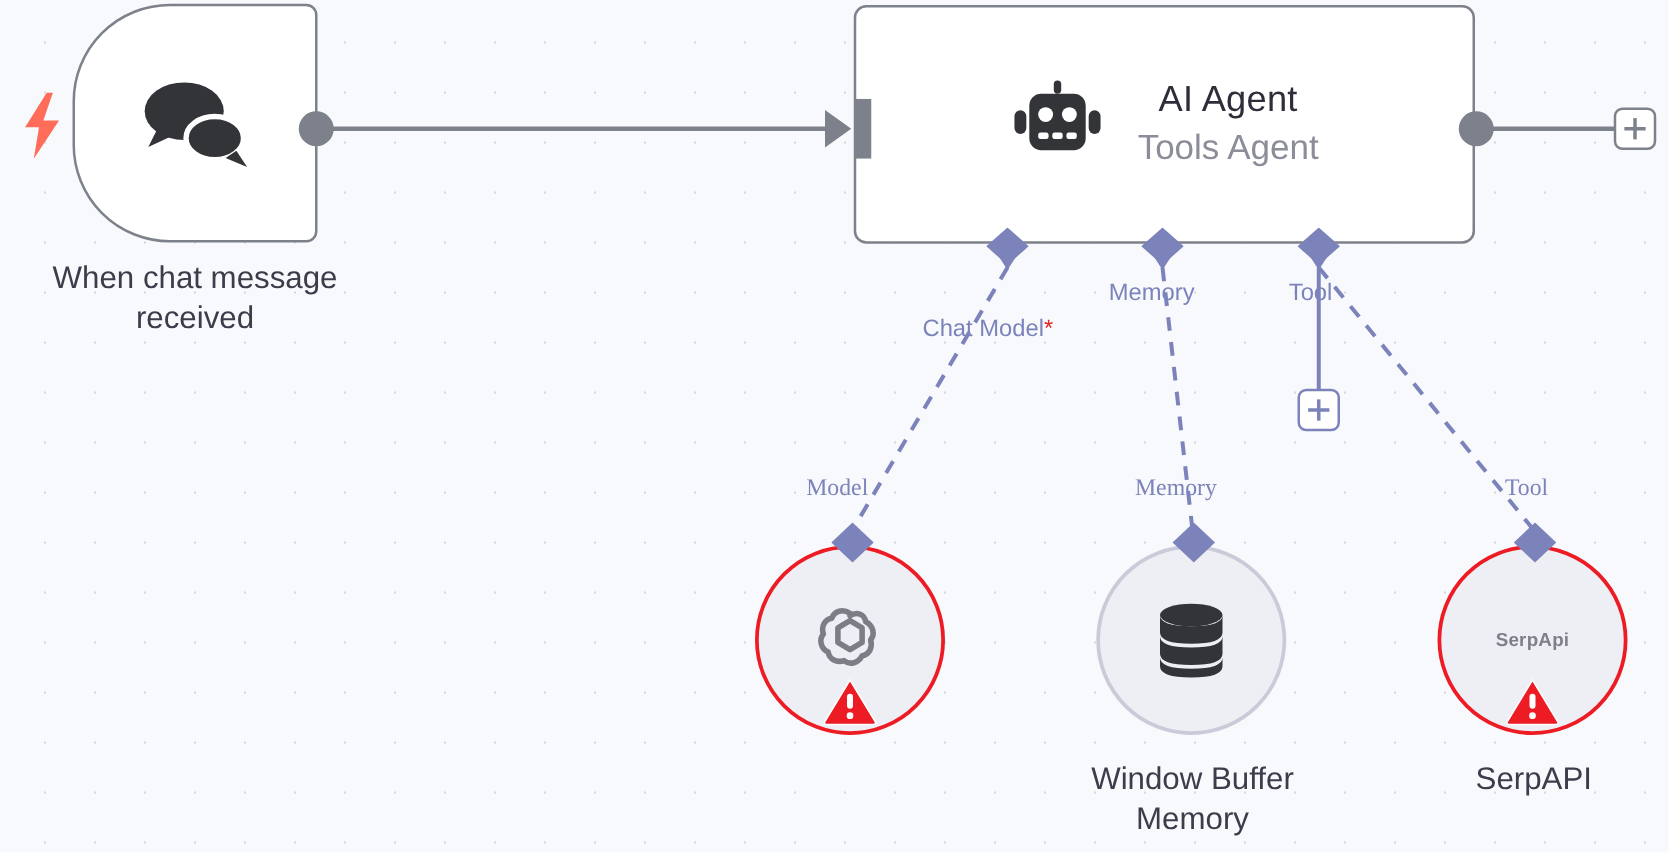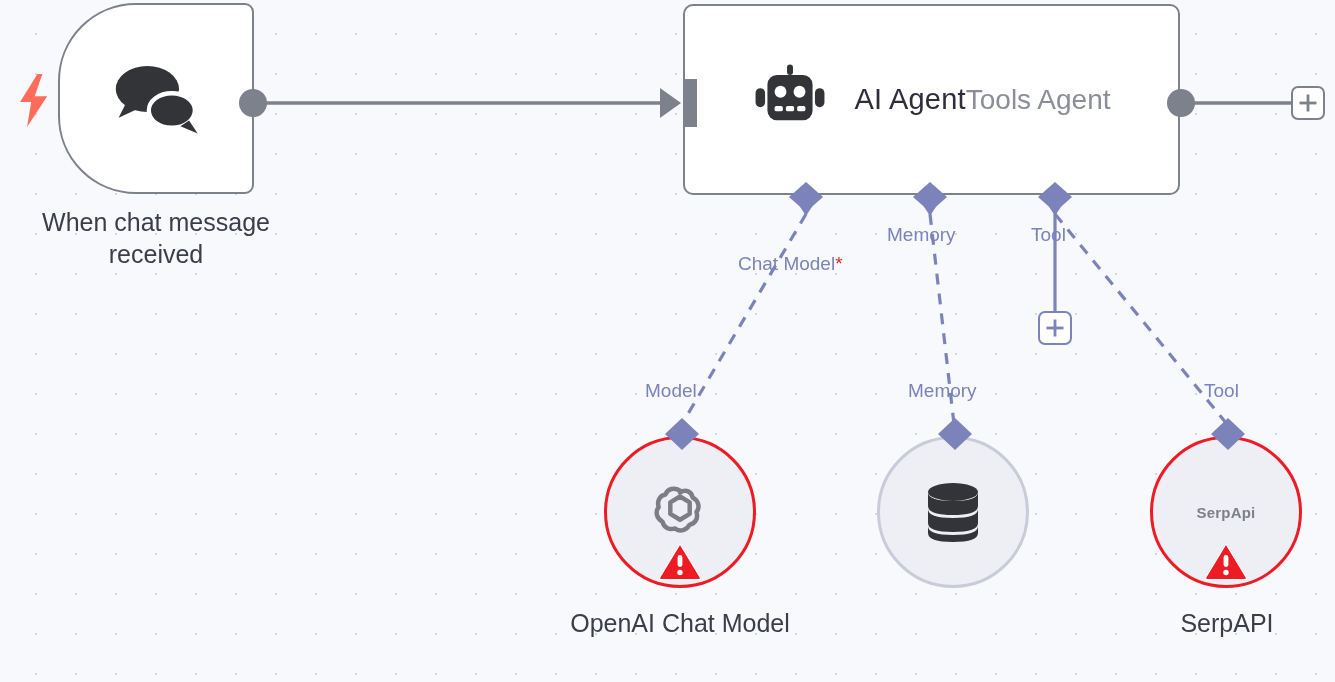--- a/index.html
+++ b/index.html
@@ -19,21 +19,21 @@
     background-color: #f8f9fc;
     background-image: radial-gradient(circle, #d4d6de 1.1px, transparent 1.2px);
     background-size: 40px 40px;
     background-position: 16px 14px;
     overflow: hidden;
   }
 
   
   #edge-layer { position: absolute; inset: 0; width: 1335px; height: 682px; z-index: 1; pointer-events: none; }
   .node       { position: absolute; z-index: 3; }
-  .conn-label { position: absolute; z-index: 4; }
+  .conn-label { position: absolute; z-index: 4; font-family: Liberation Serif, serif; }
   .endpoint   { position: absolute; z-index: 5; }
 
   
   .trigger-node {
     left: 58px; top: 3px;
     width: 196px; height: 191px;
     background: #ffffff;
     border: 2.5px solid #7d818b;
     border-radius: 78px 9px 9px 78px;
     display: flex; align-items: center; justify-content: center;
@@ -51,21 +51,21 @@
   .agent-node {
     left: 683px; top: 4px;
     width: 497px; height: 191px;
     background: #ffffff;
     border: 2.5px solid #7d818b;
     border-radius: 10px;
     display: flex; align-items: center; justify-content: center;
     gap: 26px;
   }
   .agent-icon { width: 76px; height: 76px; display: block; flex: none; }
-  .agent-text { display: flex; flex-direction: row; align-items: center; }
+  .agent-text { display: flex; flex-direction: column; align-items: center; }
   .agent-title {
     font-size: 29px; color: #2d2e3a; letter-spacing: .2px; line-height: 1.22;
   }
   .agent-subtitle {
     font-size: 28px; color: #8b8d99; line-height: 1.3; margin-top: 2px;
   }
 
   
   .diamond-port { position: absolute; width: 34px; height: 34px; z-index: 5; }
 
@@ -244,41 +244,41 @@
         </g>
       </svg>
       <svg class="warn-badge" viewBox="0 0 44 40" xmlns="http://www.w3.org/2000/svg">
         <path d="M22 3 L42 36 Q43.5 38.5 40.5 38.5 L3.5 38.5 Q0.5 38.5 2 36 Z" fill="#ed1c24" stroke="#ffffff" stroke-width="1.2"></path>
         <rect x="19.6" y="14" width="4.8" height="12" rx="2.4" fill="#ffffff"></rect>
         <circle cx="22" cy="31.5" r="2.7" fill="#ffffff"></circle>
       </svg>
     </div>
   </div>
 
-  <div class="subnode-label" style="left:516px; top:607px; width:328px;">OpenAI Chat Model</div>
 
   <div class="conn-label port-label" style="left:908px; top:380px;"><span>Memory</span></div>
 
   <svg class="diamond-port" viewBox="0 0 34 34" xmlns="http://www.w3.org/2000/svg" style="left:938px; top:418px;">
     <polygon points="17,0 34,16 17,32 0,16" fill="#7c83bb"></polygon>
   </svg>
 
   <div class="node" style="left:877px; top:436px;">
     <div class="subnode ok">
       <svg class="db-logo" viewBox="0 0 58 62" xmlns="http://www.w3.org/2000/svg">
         <g fill="#333438">
           <ellipse cx="29" cy="11" rx="25" ry="9"></ellipse>
           <path d="M4 11 L4 25 Q4 34 29 34 Q54 34 54 25 L54 11 Q54 20 29 20 Q4 20 4 11 Z"></path>
           <path d="M4 28 L4 42 Q4 51 29 51 Q54 51 54 42 L54 28 Q54 37 29 37 Q4 37 4 28 Z"></path>
           <path d="M4 45 L4 52 Q4 61 29 61 Q54 61 54 52 L54 45 Q54 54 29 54 Q4 54 4 45 Z"></path>
         </g>
       </svg>
     </div>
   </div>
 
+  <div class="subnode-label wrap" style="left:843px; top:607px; width:222px;">Window Buffer Memory</div>
 
   <div class="conn-label port-label" style="left:1204px; top:380px;"><span>Tool</span></div>
 
   <svg class="diamond-port" viewBox="0 0 34 34" xmlns="http://www.w3.org/2000/svg" style="left:1211px; top:418px;">
     <polygon points="17,0 34,16 17,32 0,16" fill="#7c83bb"></polygon>
   </svg>
 
   <div class="node" style="left:1150px; top:436px;">
     <div class="subnode err">
       <span class="serp-text">SerpApi</span>

